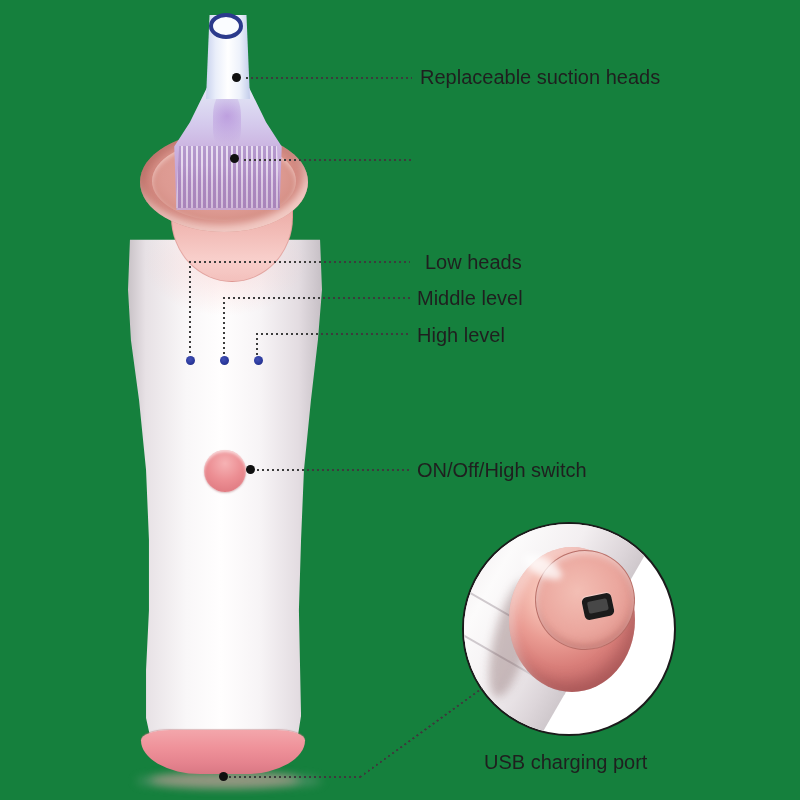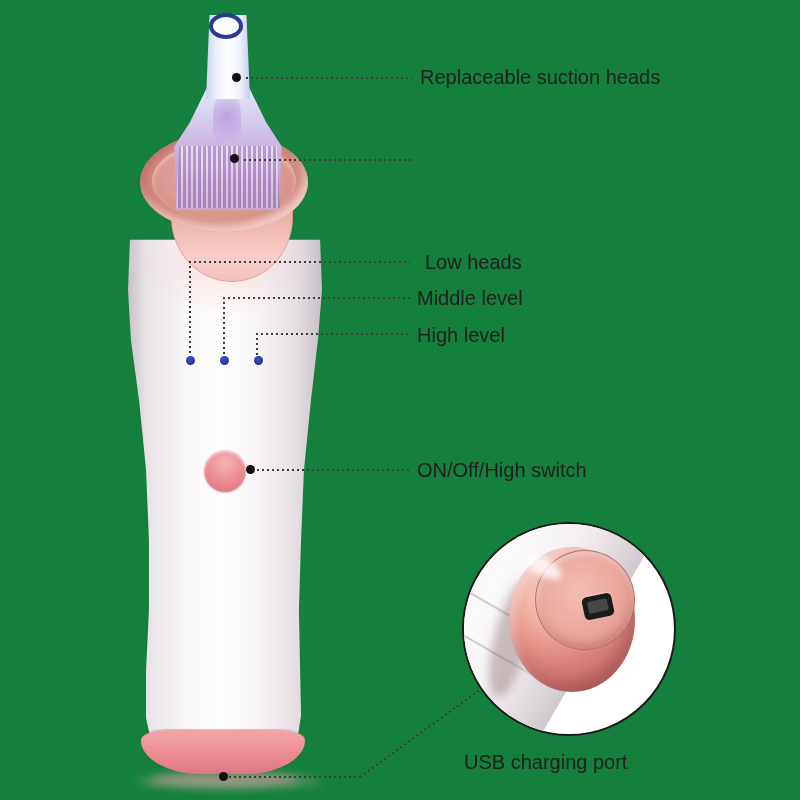--- a/index.html
+++ b/index.html
@@ -107,21 +107,21 @@
 
   .diagram-label {
     color:var(--c-text,#1f1f1f); font-size:20px; line-height:26px; white-space:nowrap; z-index:32;
   }
   .lbl-suction { left:420px; top:64px; }
   .lbl-washer  { left:420px; top:147px; }
   .lbl-low     { left:425px; top:249px; }
   .lbl-middle  { left:417px; top:285px; }
   .lbl-high    { left:417px; top:322px; }
   .lbl-switch  { left:417px; top:457px; }
-  .lbl-usb     { left:464px; top:749px; }
+  .lbl-usb     { left:484px; top:749px; }
 
   
   .inset {
     left:462px; top:522px; width:210px; height:210px; border-radius:50%;
     border:2px solid #1b1b1b; background:#ffffff; overflow:hidden; z-index:25;
   }
   .inset-cyl {
     position:absolute; left:-70px; top:-48px; width:215px; height:225px;
     transform:rotate(30deg);
     background:linear-gradient(90deg,#d8d2d5 0%,#efeaec 20%,#fcfbfb 45%,#f3eff1 70%,#ddd6da 90%,#cfc8cc 100%);

